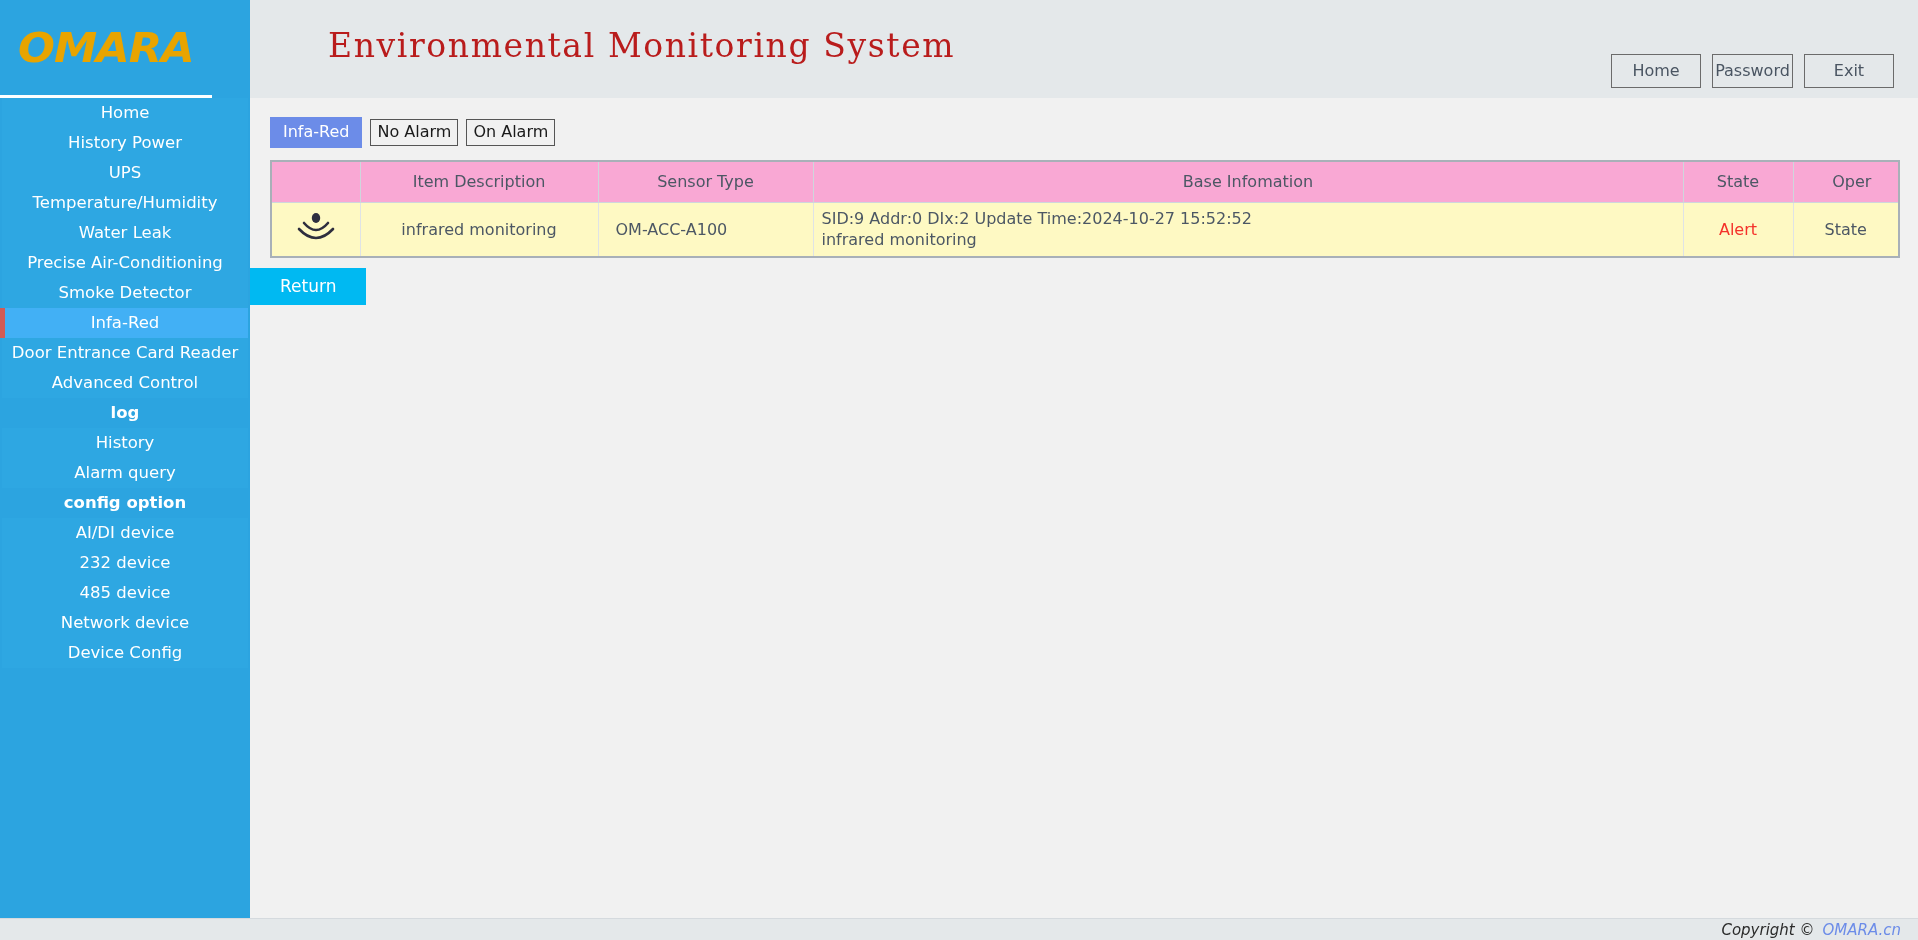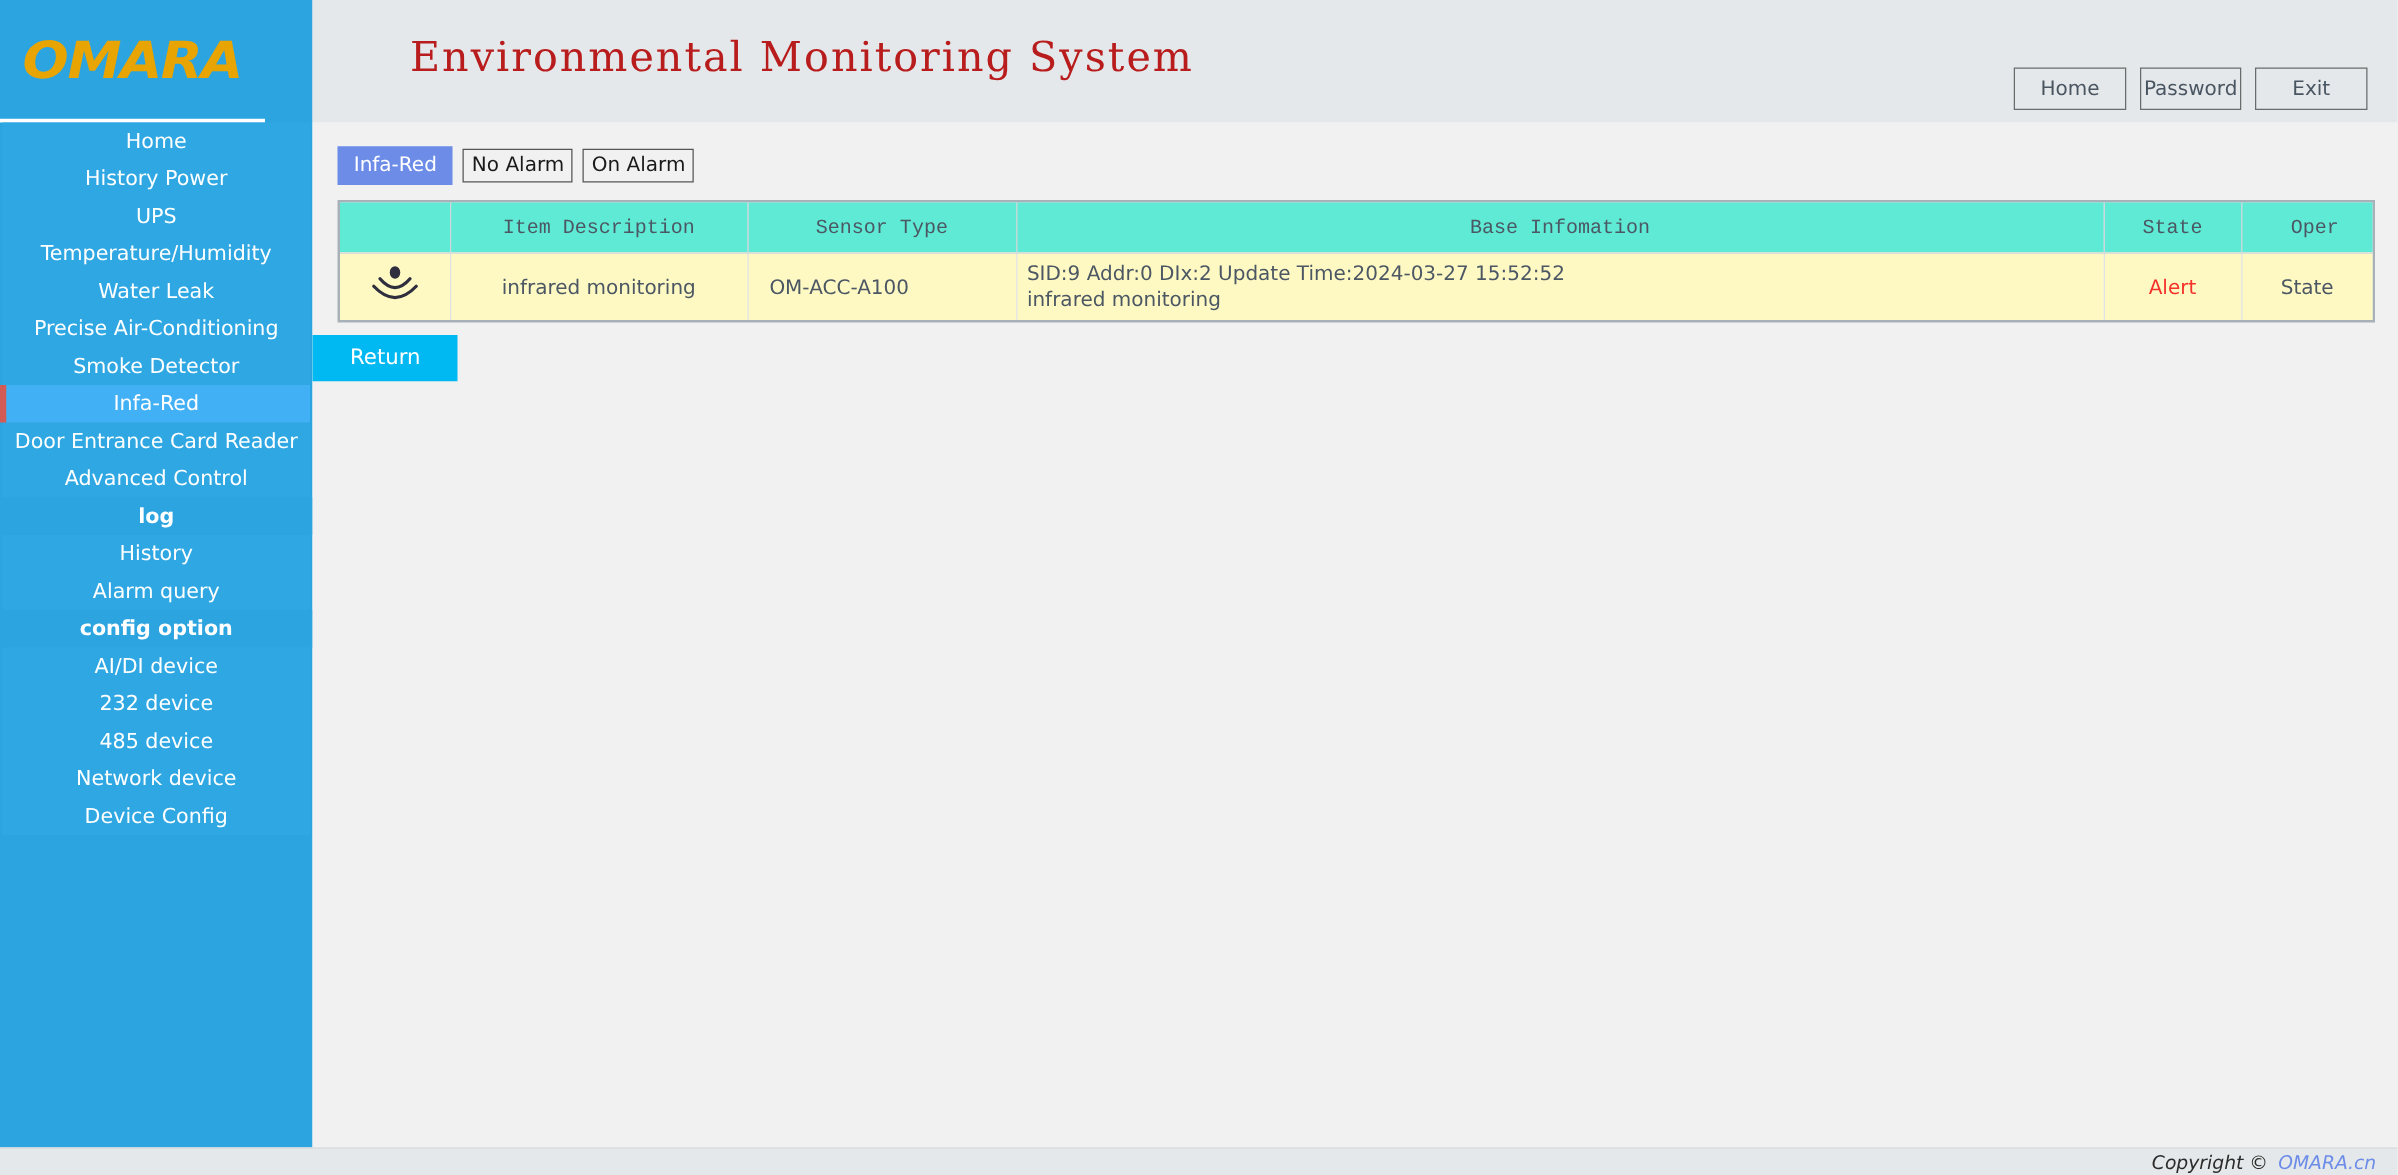--- a/index.html
+++ b/index.html
@@ -135,21 +135,21 @@
 
   
   #table-wrap {
     position: absolute;
     left: 20px; top: 62px;
     width: 1630px;
     border: 2px solid #a8b0b8;
     background: #f7f7f7;
   }
   table { border-collapse: collapse; width: 100%; }
-  thead tr { background: #5eead4; font-family: Liberation Mono, monospace; }
+  thead tr { background: #f9a8d4; }
   thead th {
     height: 40px;
     font-weight: normal;
     font-size: 16px;
     color: #4c5764;
     border-right: 1px solid #cfd6dc;
     border-bottom: 1px solid #cfd6dc;
   }
   thead th:last-child { border-right: none; padding-left: 12px; }
   tbody tr { background: #fef9c3; }
@@ -280,21 +280,21 @@
                 <svg width="40" height="32" viewBox="0 0 40 32" xmlns="http://www.w3.org/2000/svg">
                   <ellipse cx="20" cy="7" rx="4.2" ry="5" fill="#2e2e3e"></ellipse>
                   <path d="M8 12 Q20 26 32 12" stroke="#2e2e3e" stroke-width="2.6" fill="none" stroke-linecap="round"></path>
                   <path d="M3 18 Q20 36 37 18" stroke="#2e2e3e" stroke-width="2.6" fill="none" stroke-linecap="round"></path>
                 </svg>
               </span>
             </td>
             <td class="col-desc">infrared monitoring</td>
             <td class="col-type">OM-ACC-A100</td>
             <td class="col-base">
-              <span>SID:9  Addr:0  DIx:2  Update Time:2024-03-27 15:52:52</span>
+              <span>SID:9  Addr:0  DIx:2  Update Time:2024-10-27 15:52:52</span>
               <span class="base-line2">infrared monitoring</span>
             </td>
             <td class="col-state">
               <span class="state-alert">Alert</span>
             </td>
             <td class="col-oper">
               <span class="oper-link">State</span>
             </td>
           </tr>
         </tbody>

